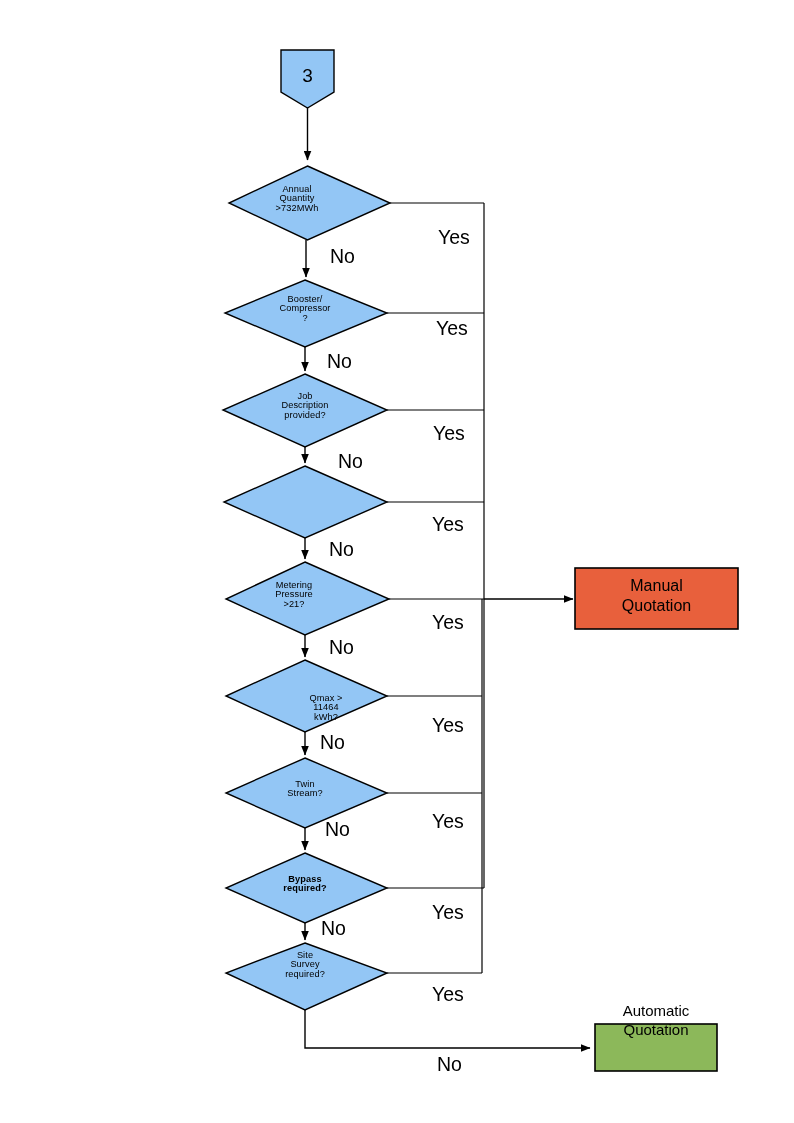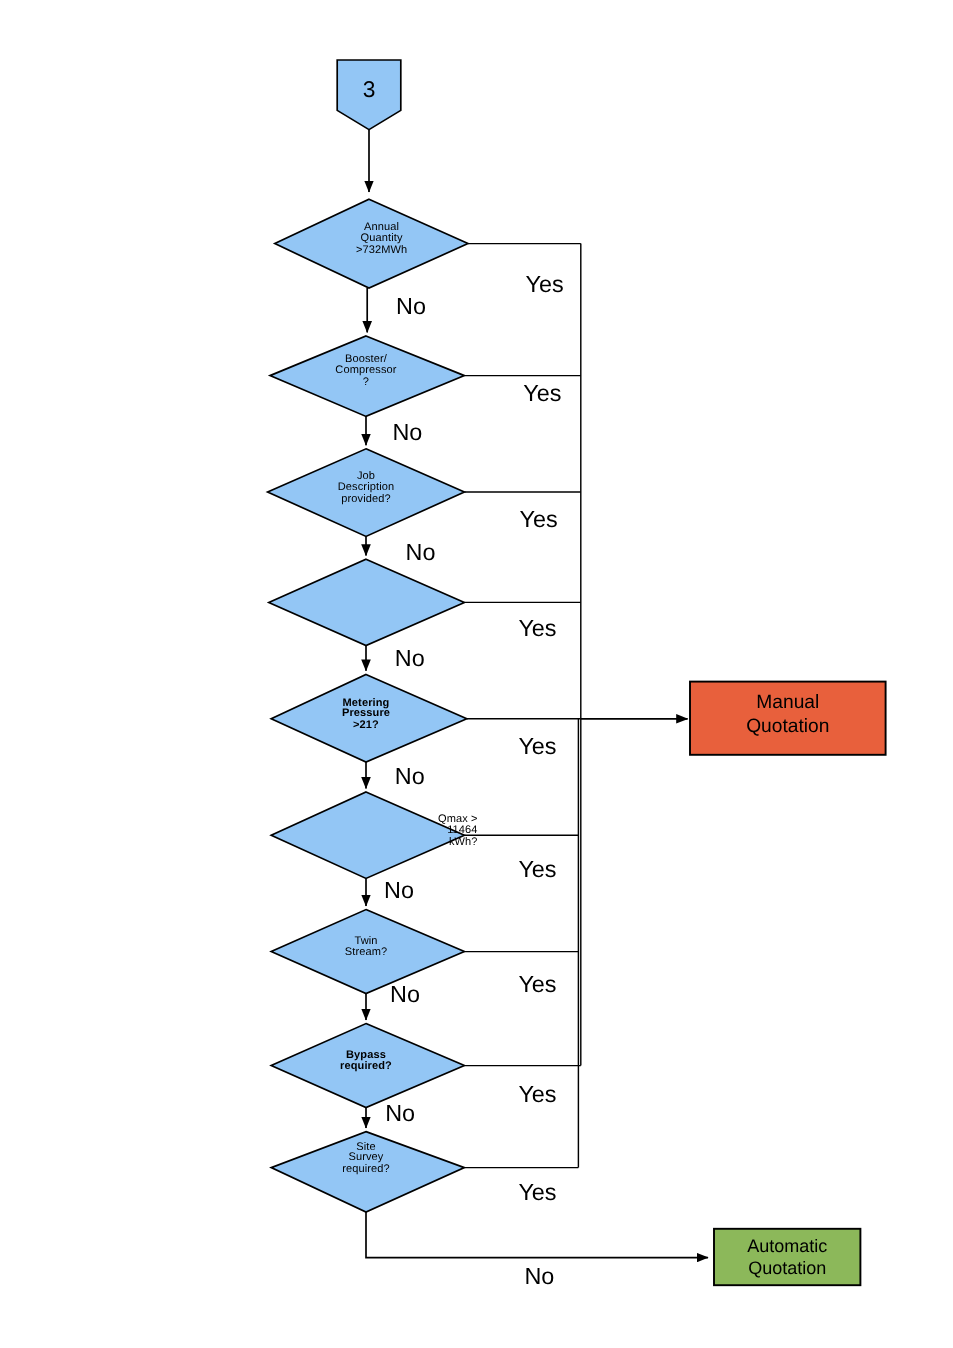--- a/index.html
+++ b/index.html
@@ -118,40 +118,40 @@
 
     <path d="M305,1010 L305,1048 L590,1048" fill="none" stroke="#000000" stroke-width="1.4" marker-end="url(#arrowhead)"></path>
 
     <rect x="575" y="568" width="163" height="61" fill="#E8603C" stroke="#000000" stroke-width="1.6"></rect>
 
     <rect x="595" y="1024" width="122" height="47" fill="#8CB85A" stroke="#000000" stroke-width="1.6"></rect>
   </svg>
 
   <div class="node-text connector-label" style="left:281px; top:66px; width:53px;">3</div>
 
-  <div class="node-text diamond-label" style="left:258px; top:185px; width:120px;">Annual<br>Quantity<br>&gt;732MWh</div>
+  <div class="node-text diamond-label" style="left:237px; top:185px; width:120px;">Annual<br>Quantity<br>&gt;732MWh</div>
 
   <div class="node-text diamond-label" style="left:245px; top:295px; width:120px;">Booster/<br>Compressor<br>?</div>
 
   <div class="node-text diamond-label" style="left:245px; top:392px; width:120px;">Job<br>Description<br>provided?</div>
 
 
-  <div class="node-text diamond-label" style="left:245px; top:581px; width:120px;font-weight:bold;">Metering<br>Pressure<br>&gt;21?</div>
+  <div class="node-text diamond-label" style="left:234px; top:581px; width:120px;">Metering<br>Pressure<br>&gt;21?</div>
 
-  <div class="node-text diamond-label" style="left:266px; top:678px; width:120px; text-align:right;margin-left:12px;">Qmax &gt;<br>11464<br>kWh?</div>
+  <div class="node-text diamond-label" style="left:266px; top:694px; width:120px; text-align:center;">Qmax &gt;<br>11464<br>kWh?</div>
 
   <div class="node-text diamond-label" style="left:245px; top:780px; width:120px;">Twin<br>Stream?</div>
 
   <div class="node-text diamond-label" style="left:245px; top:875px; width:120px;font-weight:bold;">Bypass<br>required?</div>
 
   <div class="node-text diamond-label" style="left:245px; top:951px; width:120px;text-align:center;">Site<br>Survey<br>required?</div>
 
   <div class="node-text terminal-label" style="left:575px; top:576px; width:163px;">Manual<br>Quotation</div>
 
-  <div class="node-text terminal-label" style="left:595px; top:1030px; width:122px; font-size:15px;">Automatic<br>Quotation</div>
+  <div class="node-text terminal-label" style="left:595px; top:1002px; width:122px; font-size:15px;">Automatic<br>Quotation</div>
 
   <div class="edge-label" style="left:438px; top:226px;">Yes</div>
   <div class="edge-label" style="left:436px; top:317px;">Yes</div>
   <div class="edge-label" style="left:433px; top:422px;">Yes</div>
   <div class="edge-label" style="left:432px; top:513px;">Yes</div>
   <div class="edge-label" style="left:432px; top:611px;">Yes</div>
   <div class="edge-label" style="left:432px; top:714px;">Yes</div>
   <div class="edge-label" style="left:432px; top:810px;">Yes</div>
   <div class="edge-label" style="left:432px; top:901px;">Yes</div>
   <div class="edge-label" style="left:432px; top:983px;">Yes</div>

